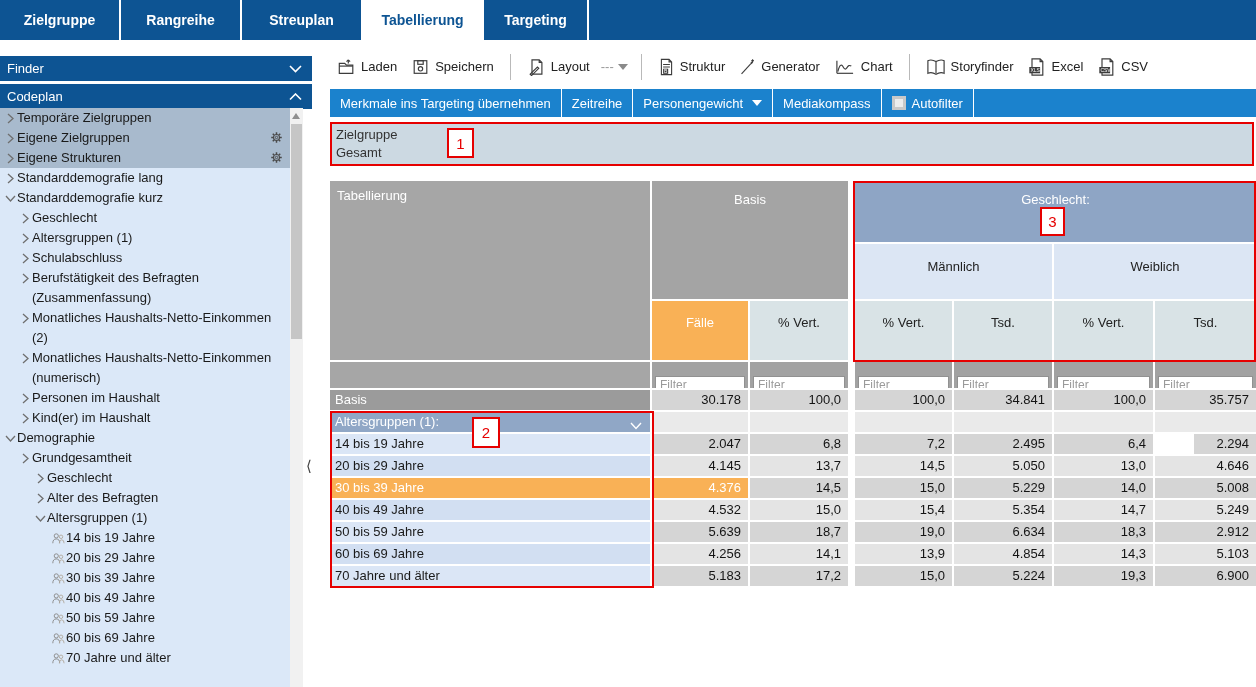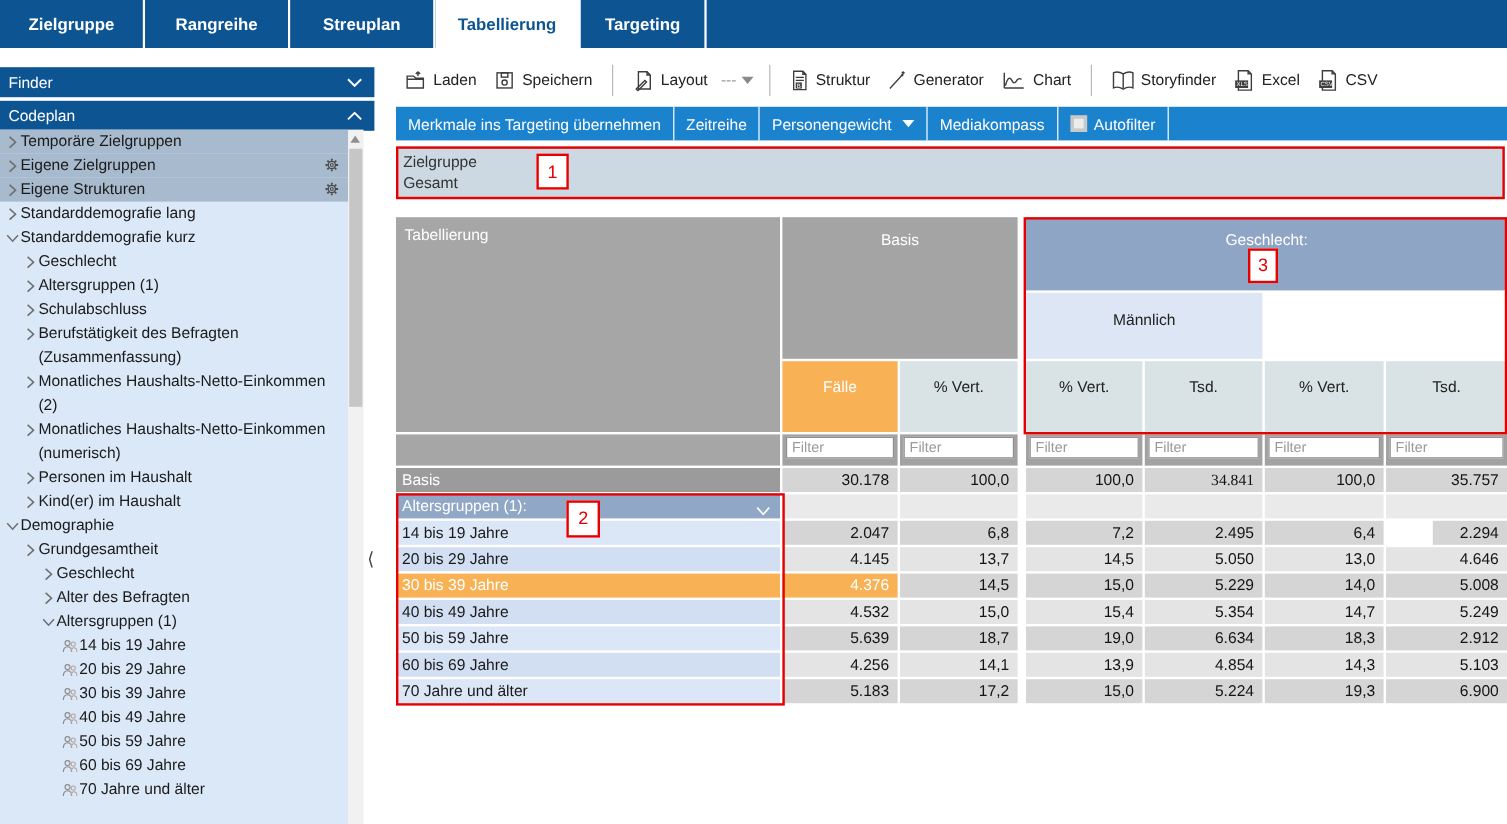--- a/index.html
+++ b/index.html
@@ -51,21 +51,21 @@
         grid-template-rows:61px 55px 59px 26px;grid-auto-rows:20px;gap:2px;font-size:13px;}
   .cell{box-sizing:border-box;overflow:hidden;white-space:nowrap;}
   .hdr-corner{grid-area:1/1/4/2;background:#a6a6a6;color:#fff;padding:7px 0 0 7px;}
   .hdr-filter-label{grid-area:4/1/5/2;background:#a6a6a6;}
   .hdr-basis{grid-area:1/2/3/4;background:#a4a4a4;color:#fff;text-align:center;padding-top:11px;}
   .hdr-group{grid-area:1/5/2/9;background:#8ea5c5;color:#fff;text-align:center;padding-top:11px;}
   .hdr-sub{background:#dce6f4;color:#222;text-align:center;padding-top:15px;}
   .hdr-m{grid-area:2/5/3/7;} .hdr-w{grid-area:2/7/3/9;}
   .hdr-col{text-align:center;padding-top:14px;color:#222;background:#d9e3e6;}
   .hdr-col.falle{background:#f9b156;color:#fff;}
-  .filter-cell{background:#a2a2a2;display:flex;align-items:flex-start;padding:2px 3px 0 3px;}
+  .filter-cell{background:#a2a2a2;display:flex;align-items:flex-start;padding:14px 3px 0 3px;}
   .filter-cell input{width:100%;height:18px;border:1px solid #919191;font-size:12px;color:#333;padding:0 4px;box-sizing:border-box;font-family:"Liberation Sans",sans-serif;}
   .filter-cell input::placeholder{color:#9a9a9a;}
   .rlabel{padding-left:5px;line-height:20px;color:#1a1a1a;position:relative;}
   .rlabel.basis{background:#9b9b9b;color:#fff;}
   .rlabel.group{background:#90a7c6;color:#fff;}
   .rlabel.light{background:#dbe6f6;} .rlabel.dark{background:#d2dff2;}
   .rlabel.orange{background:#f9b156;color:#fff;}
   .rlabel .dd{position:absolute;right:8px;top:4px;}
   .val{text-align:right;padding-right:7px;line-height:20px;color:#141414;}
   .val.vdark{background:#d5d5d5;} .val.vlight{background:#e4e4e4;}
@@ -557,20 +557,21 @@
     <div>Zielgruppe</div>
     <div>Gesamt</div>
   </div>
 
   <div class="grid" id="grid">
     <div class="cell hdr-corner">Tabellierung</div>
     <div class="cell hdr-filter-label"></div>
     <div class="cell hdr-basis">Basis</div>
     <div class="cell hdr-group">Geschlecht:</div>
     <div class="cell hdr-sub hdr-m">Männlich</div>
+    <div class="cell hdr-sub hdr-w">Weiblich</div>
     <div class="cell hdr-col falle" style="grid-area:3/2/4/3;">Fälle</div>
     <div class="cell hdr-col" style="grid-area:3/3/4/4;">% Vert.</div>
     <div class="cell hdr-col" style="grid-area:3/5/4/6;">% Vert.</div>
     <div class="cell hdr-col" style="grid-area:3/6/4/7;">Tsd.</div>
     <div class="cell hdr-col" style="grid-area:3/7/4/8;">% Vert.</div>
     <div class="cell hdr-col" style="grid-area:3/8/4/9;">Tsd.</div>
   <div class="cell filter-cell" style="grid-area: 4 / 2 / 5 / 3;">
         <input placeholder="Filter" style="">
       </div>
       <div class="cell filter-cell" style="grid-area: 4 / 3 / 5 / 4;">
@@ -585,21 +586,21 @@
       <div class="cell filter-cell" style="grid-area: 4 / 7 / 5 / 8;">
         <input placeholder="Filter" style="">
       </div>
       <div class="cell filter-cell" style="grid-area: 4 / 8 / 5 / 9;">
         <input placeholder="Filter" style="">
       </div>
       <div class="cell rlabel basis" style="grid-area: 5 / 1 / 6 / 2;">Basis</div>
       <div class="cell val vdark" style="grid-area: 5 / 2 / 6 / 3;">30.178</div>
       <div class="cell val vdark" style="grid-area: 5 / 3 / 6 / 4;">100,0</div>
       <div class="cell val vdark" style="grid-area: 5 / 5 / 6 / 6;">100,0</div>
-      <div class="cell val vdark" style="grid-area: 5 / 6 / 6 / 7; font-family: Liberation Serif, serif;">34.841</div>
+      <div class="cell val vdark" style="grid-area: 5 / 6 / 6 / 7;">34.841</div>
       <div class="cell val vdark" style="grid-area: 5 / 7 / 6 / 8;">100,0</div>
       <div class="cell val vdark" style="grid-area: 5 / 8 / 6 / 9;">35.757</div>
       <div class="cell rlabel group" style="grid-area: 6 / 1 / 7 / 2;">Altersgruppen (1):<span class="dd"><svg width="12" height="8" viewBox="0 0 12 8">
             <polyline points="1,1 6,6.5 11,1" fill="none" stroke="#fff" stroke-width="1.4"></polyline>
           </svg></span></div>
       <div class="cell val vempty" style="grid-area: 6 / 2 / 7 / 3;"></div>
       <div class="cell val vempty" style="grid-area: 6 / 3 / 7 / 4;"></div>
       <div class="cell val vempty" style="grid-area: 6 / 5 / 7 / 6;"></div>
       <div class="cell val vempty" style="grid-area: 6 / 6 / 7 / 7;"></div>
       <div class="cell val vempty" style="grid-area: 6 / 7 / 7 / 8;"></div>

